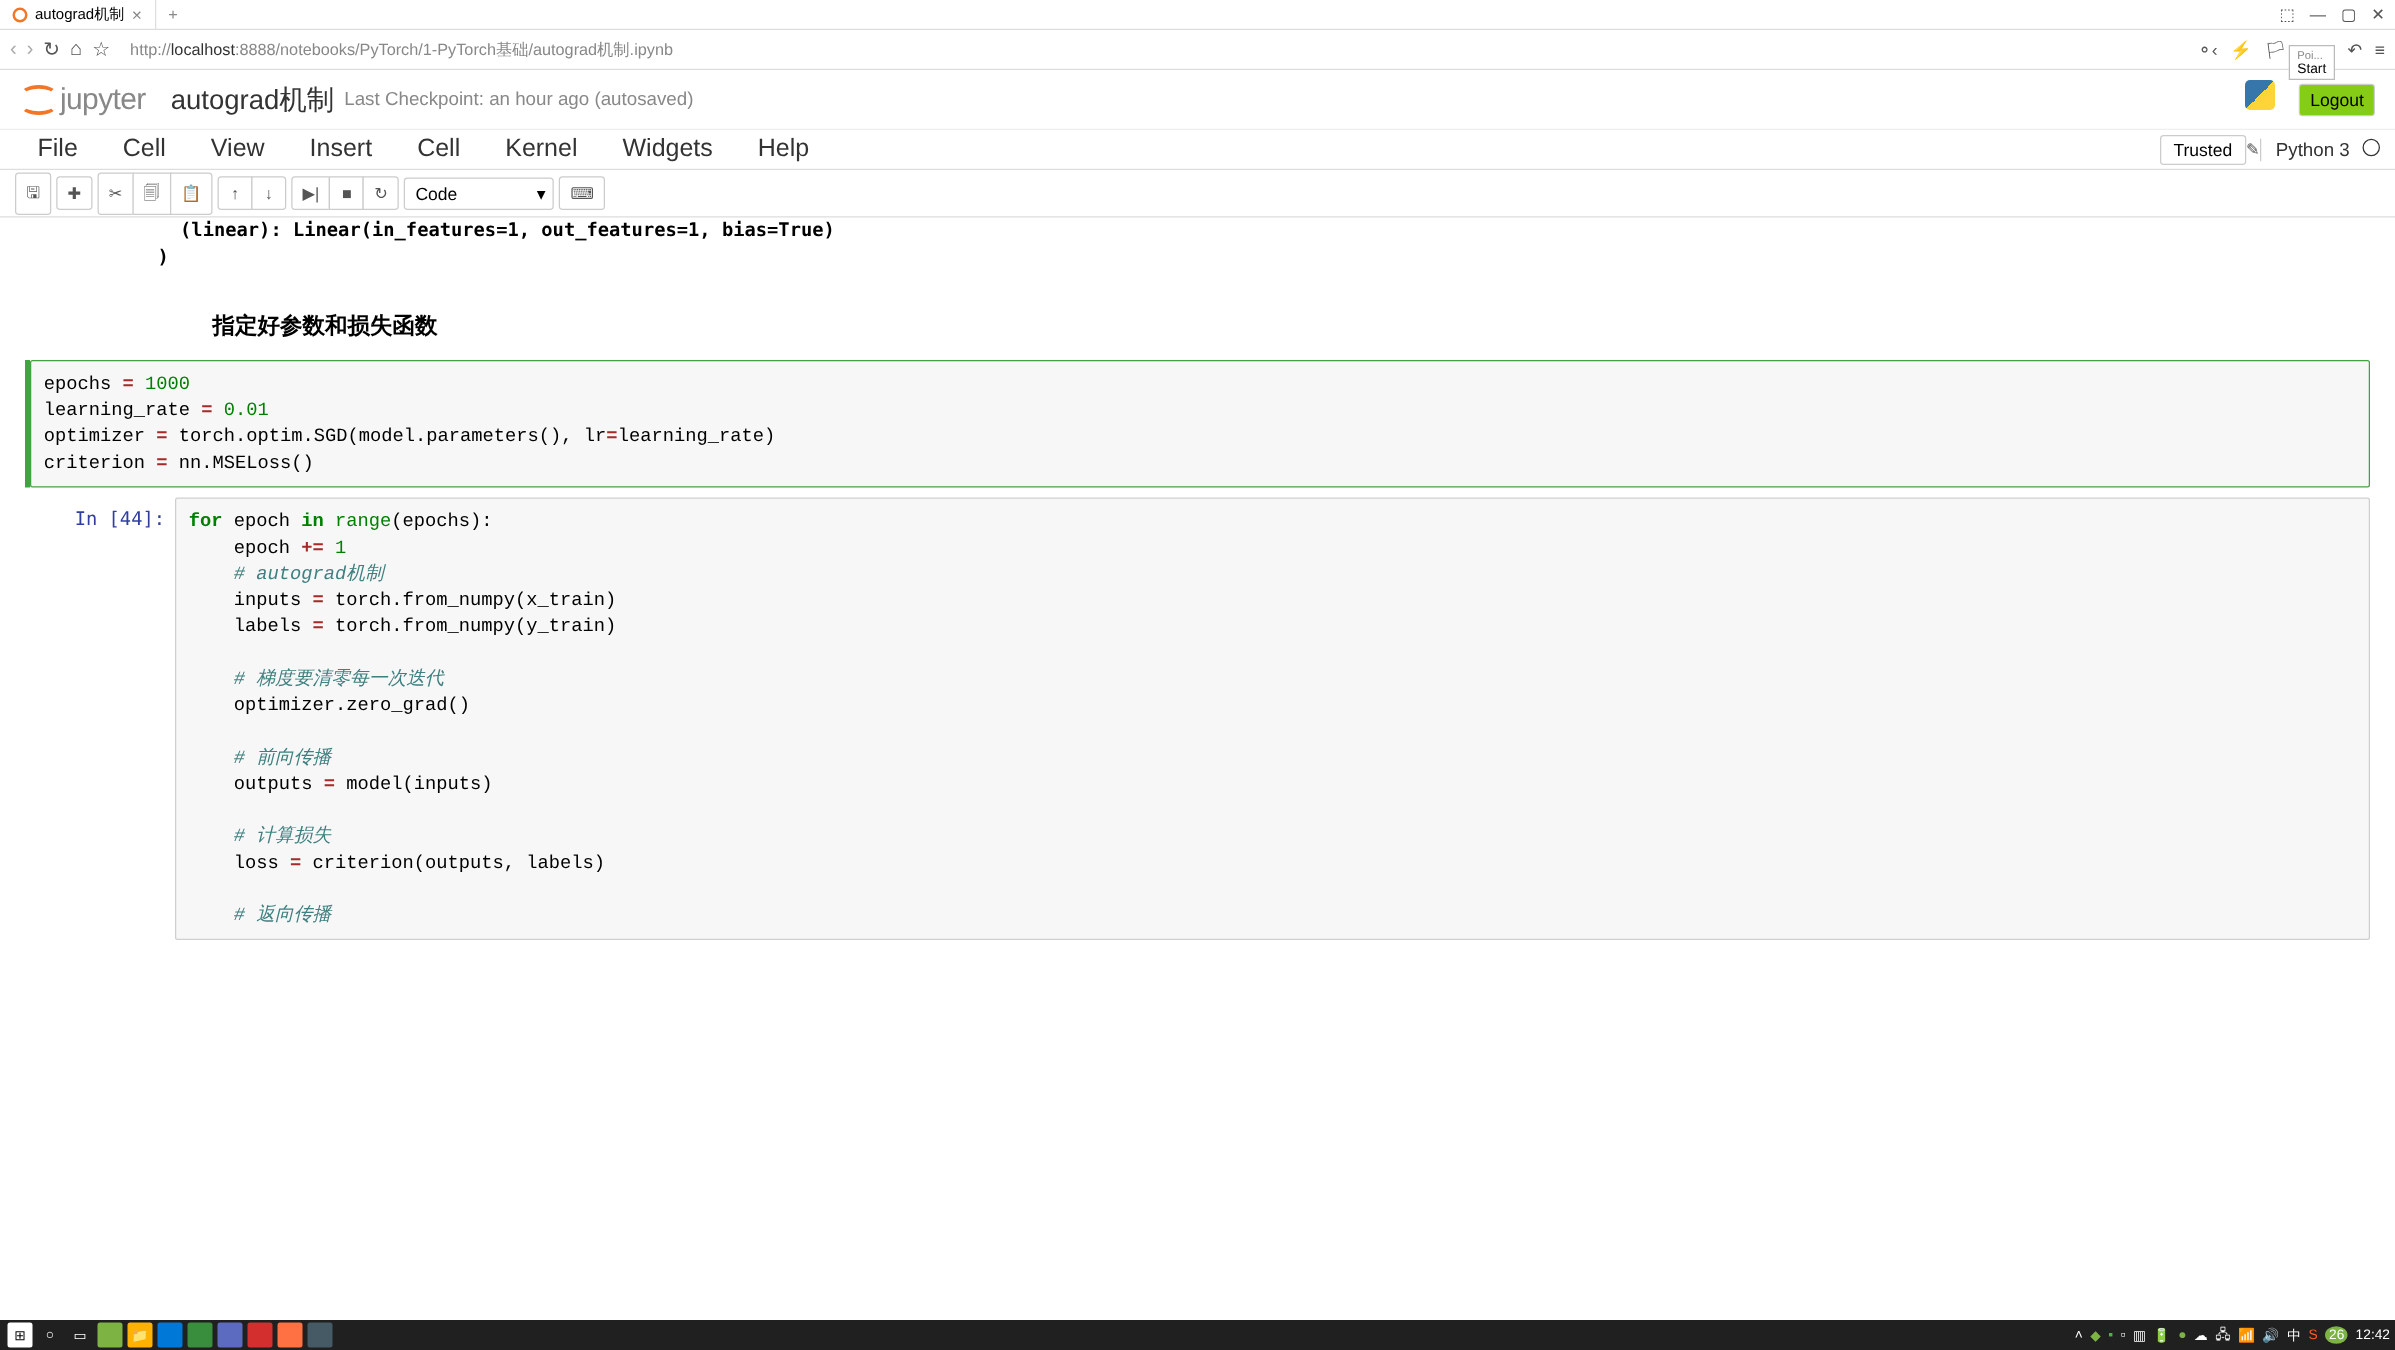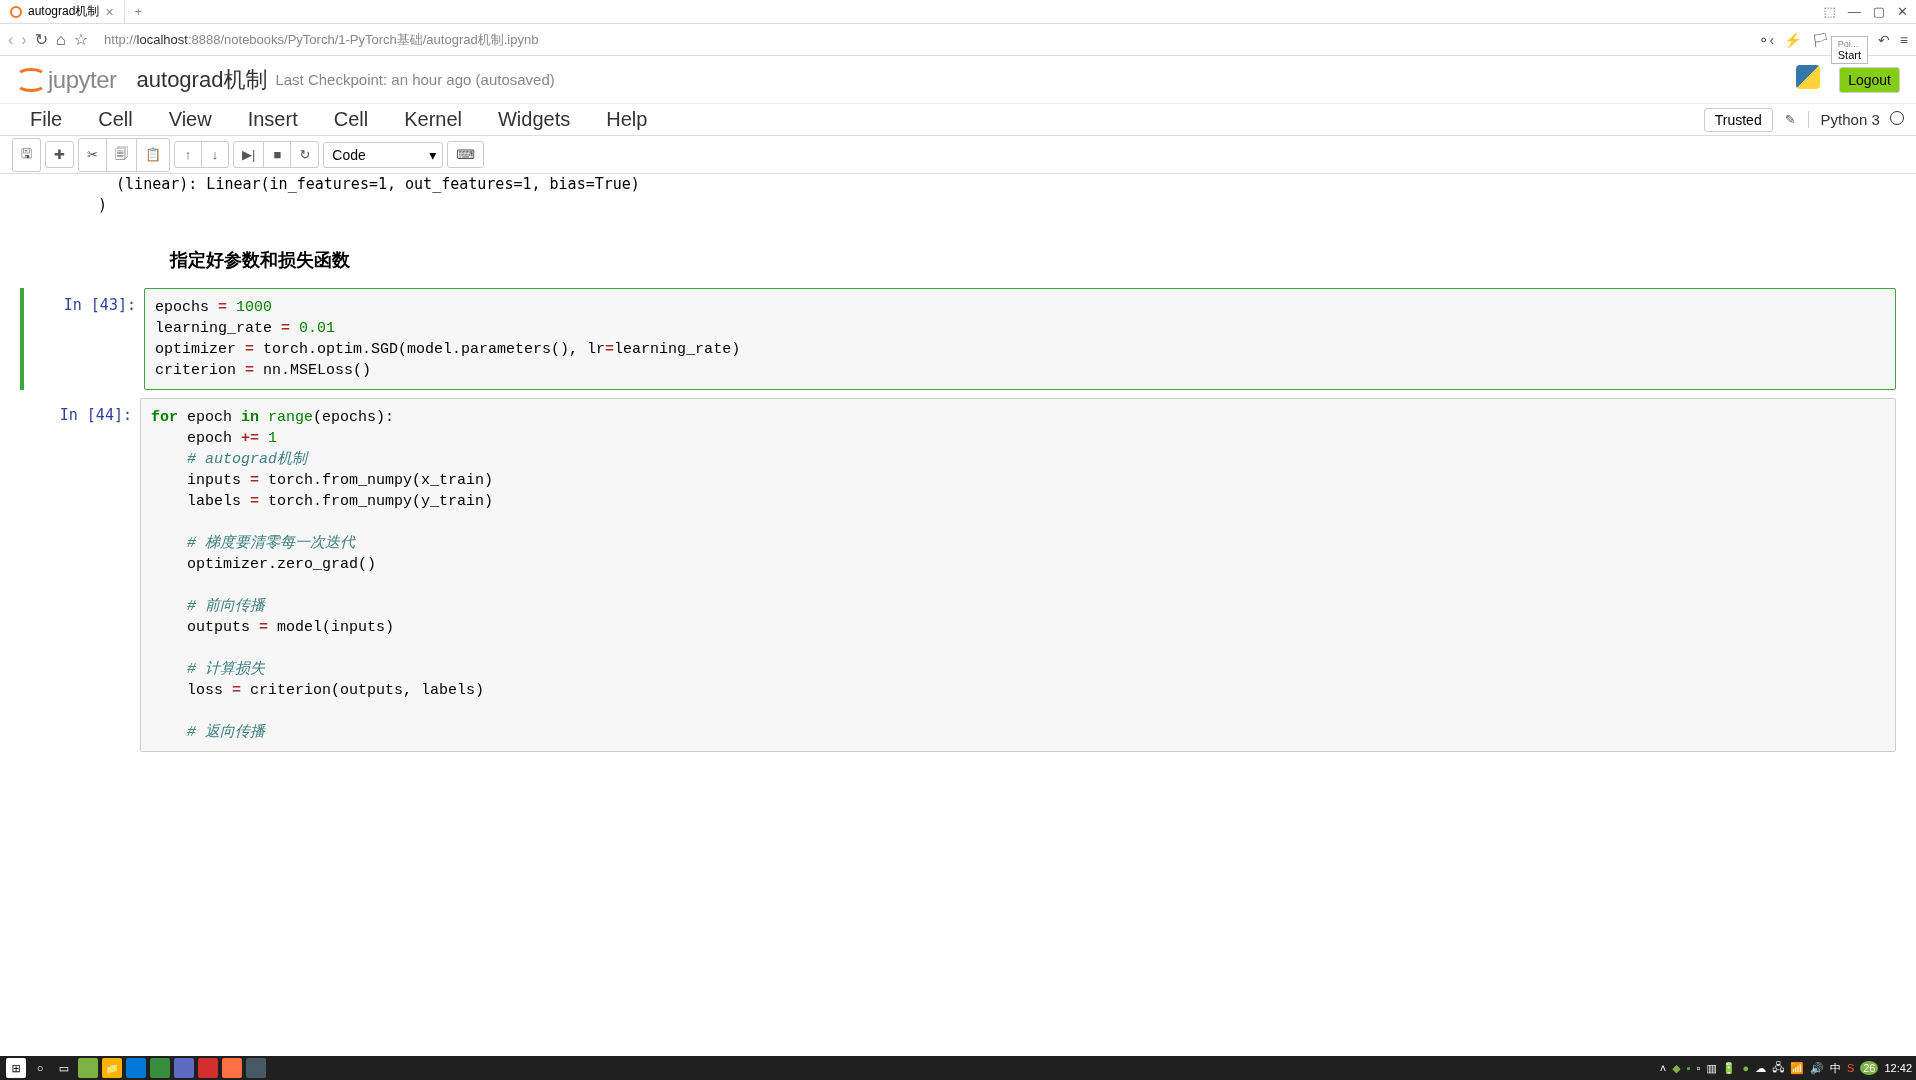--- a/index.html
+++ b/index.html
@@ -32,39 +32,39 @@
 .jp-logo-circle::after { bottom: 2px; }
 .nb-title { font-size: 22px; color: #333; margin-left: 20px; }
 .checkpoint { font-size: 15px; color: #888; margin-left: 8px; }
 .logout-btn { position: absolute; right: 16px; border: 1px solid #ccc; padding: 4px 8px; border-radius: 3px; font-size: 14px; background: #84cc16; }
 .py-logo { position: absolute; right: 96px; font-size: 24px; }
 .py-logo::before { content: ''; display: inline-block; width: 24px; height: 24px; background: linear-gradient(135deg, #3776ab 50%, #ffd43b 50%); border-radius: 4px; }
 
 
 .menubar { height: 32px; border-bottom: 1px solid #ddd; display: flex; align-items: center; padding: 0 12px; }
 .menu-item { padding: 6px 18px; font-size: 20px; color: #333; cursor: pointer; }
-.menu-right { margin-left: auto; display: flex; align-items: center; gap: 12px; }
+.menu-right { margin-left: auto; display: flex; align-items: center; }
 .trusted { border: 1px solid #ccc; padding: 3px 10px; border-radius: 3px; font-size: 14px; }
 .edit-ico { color: #555; }
 .kernel-name { font-size: 15px; color: #333; border-left: 1px solid #ccc; padding-left: 12px; }
 .kernel-ind { width: 14px; height: 14px; border: 1.5px solid #333; border-radius: 50%; display: inline-block; margin-left: 6px; }
 
 
 .toolbar { height: 38px; border-bottom: 1px solid #ddd; display: flex; align-items: center; padding: 0 12px; gap: 4px; }
 .tb-btn { border: 1px solid #ccc; padding: 5px 8px; border-radius: 3px; font-size: 13px; background: #fff; cursor: pointer; min-width: 28px; text-align: center; color: #555; }
 .tb-group { display: flex; }
 .tb-group .tb-btn { border-radius: 0; margin-left: -1px; }
 .tb-group .tb-btn:first-child { border-radius: 3px 0 0 3px; margin-left: 0; }
 .tb-group .tb-btn:last-child { border-radius: 0 3px 3px 0; }
 .cell-type { border: 1px solid #ccc; padding: 4px 24px 4px 8px; border-radius: 3px; font-size: 14px; position: relative; min-width: 120px; }
 .cell-type::after { content: '▾'; position: absolute; right: 6px; }
 
 
 .notebook { height: calc(100vh - 174px - 24px); overflow-y: auto; padding: 0 20px; }
-.output-text { font-family: "Consolas", monospace; font-size: 15px; margin-left: 78px; line-height: 1.4; white-space: pre; }
+.output-text { font-family: "Consolas", monospace; font-size: 15px; margin-left: 106px; line-height: 1.4; white-space: pre; font-weight: bold; }
 .md-heading { font-size: 18px; font-weight: bold; margin: 32px 0 16px 150px; }
 
 .cell { display: flex; margin: 8px 0; }
 .cell.selected { border-left: 4px solid #42a342; background: #fff; }
 .cell.selected .input-area { border: 1px solid #42a342; }
 .prompt { width: 120px; text-align: right; padding: 8px 8px 0 0; font-family: monospace; font-size: 15px; color: #303F9F; flex-shrink: 0; }
 .input-area { flex: 1; border: 1px solid #cfcfcf; border-radius: 2px; background: #f7f7f7; padding: 8px 10px; font-family: "Consolas", "Courier New", monospace; font-size: 15px; line-height: 1.4; white-space: pre; overflow-x: auto; }
 
 
 .kw { color: #008000; font-weight: bold; }
@@ -171,21 +171,20 @@
   <button class="tb-btn">⌨</button>
 </div>
 
 <div class="notebook">
   <div class="output-text">  (linear): Linear(in_features=1, out_features=1, bias=True)
 )</div>
 
   <div class="md-heading">指定好参数和损失函数</div>
 
   <div class="cell selected">
-    <div class="prompt">In [43]:</div>
     <div class="input-area" id="code1">epochs <span class="op">=</span> <span class="num">1000</span>
 learning_rate <span class="op">=</span> <span class="num">0.01</span>
 optimizer <span class="op">=</span> torch.optim.SGD(model.parameters(), lr<span class="op">=</span>learning_rate)
 criterion <span class="op">=</span> nn.MSELoss()</div>
   </div>
 
 
   <div class="cell">
     <div class="prompt">In [44]:</div>
     <div class="input-area" id="code2"><span class="kw">for</span> epoch <span class="kw">in</span> <span class="builtin">range</span>(epochs):

